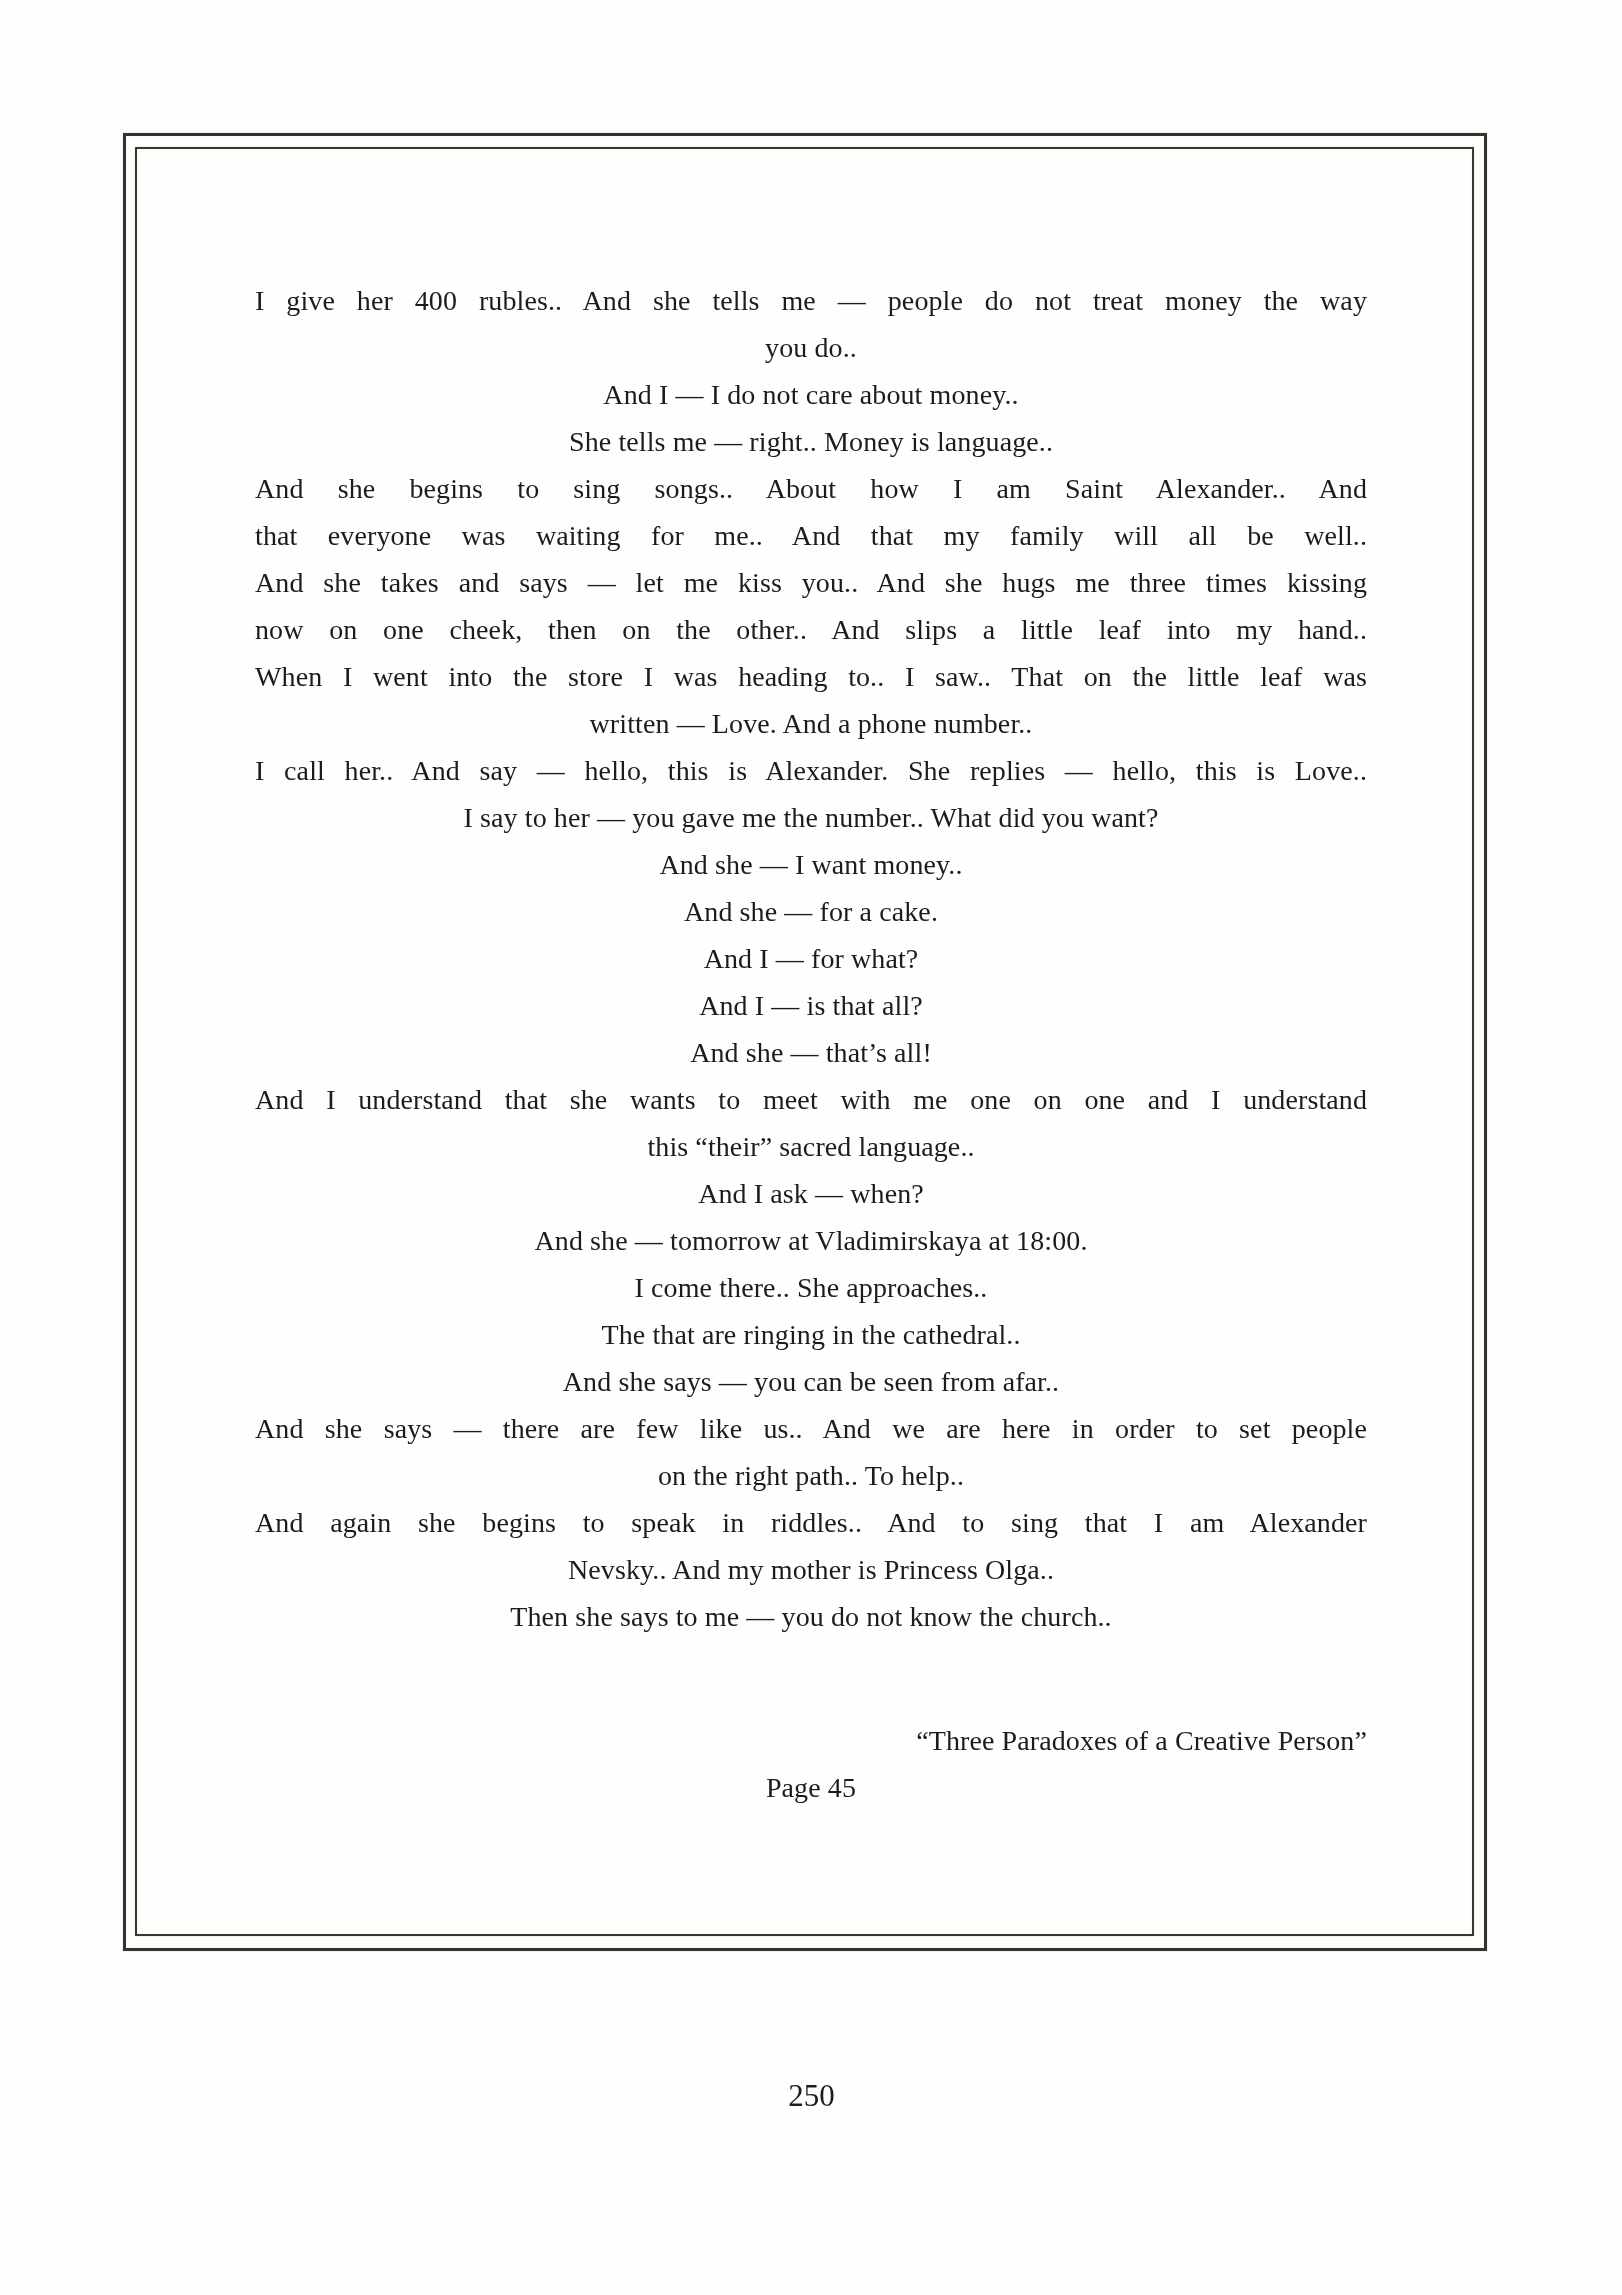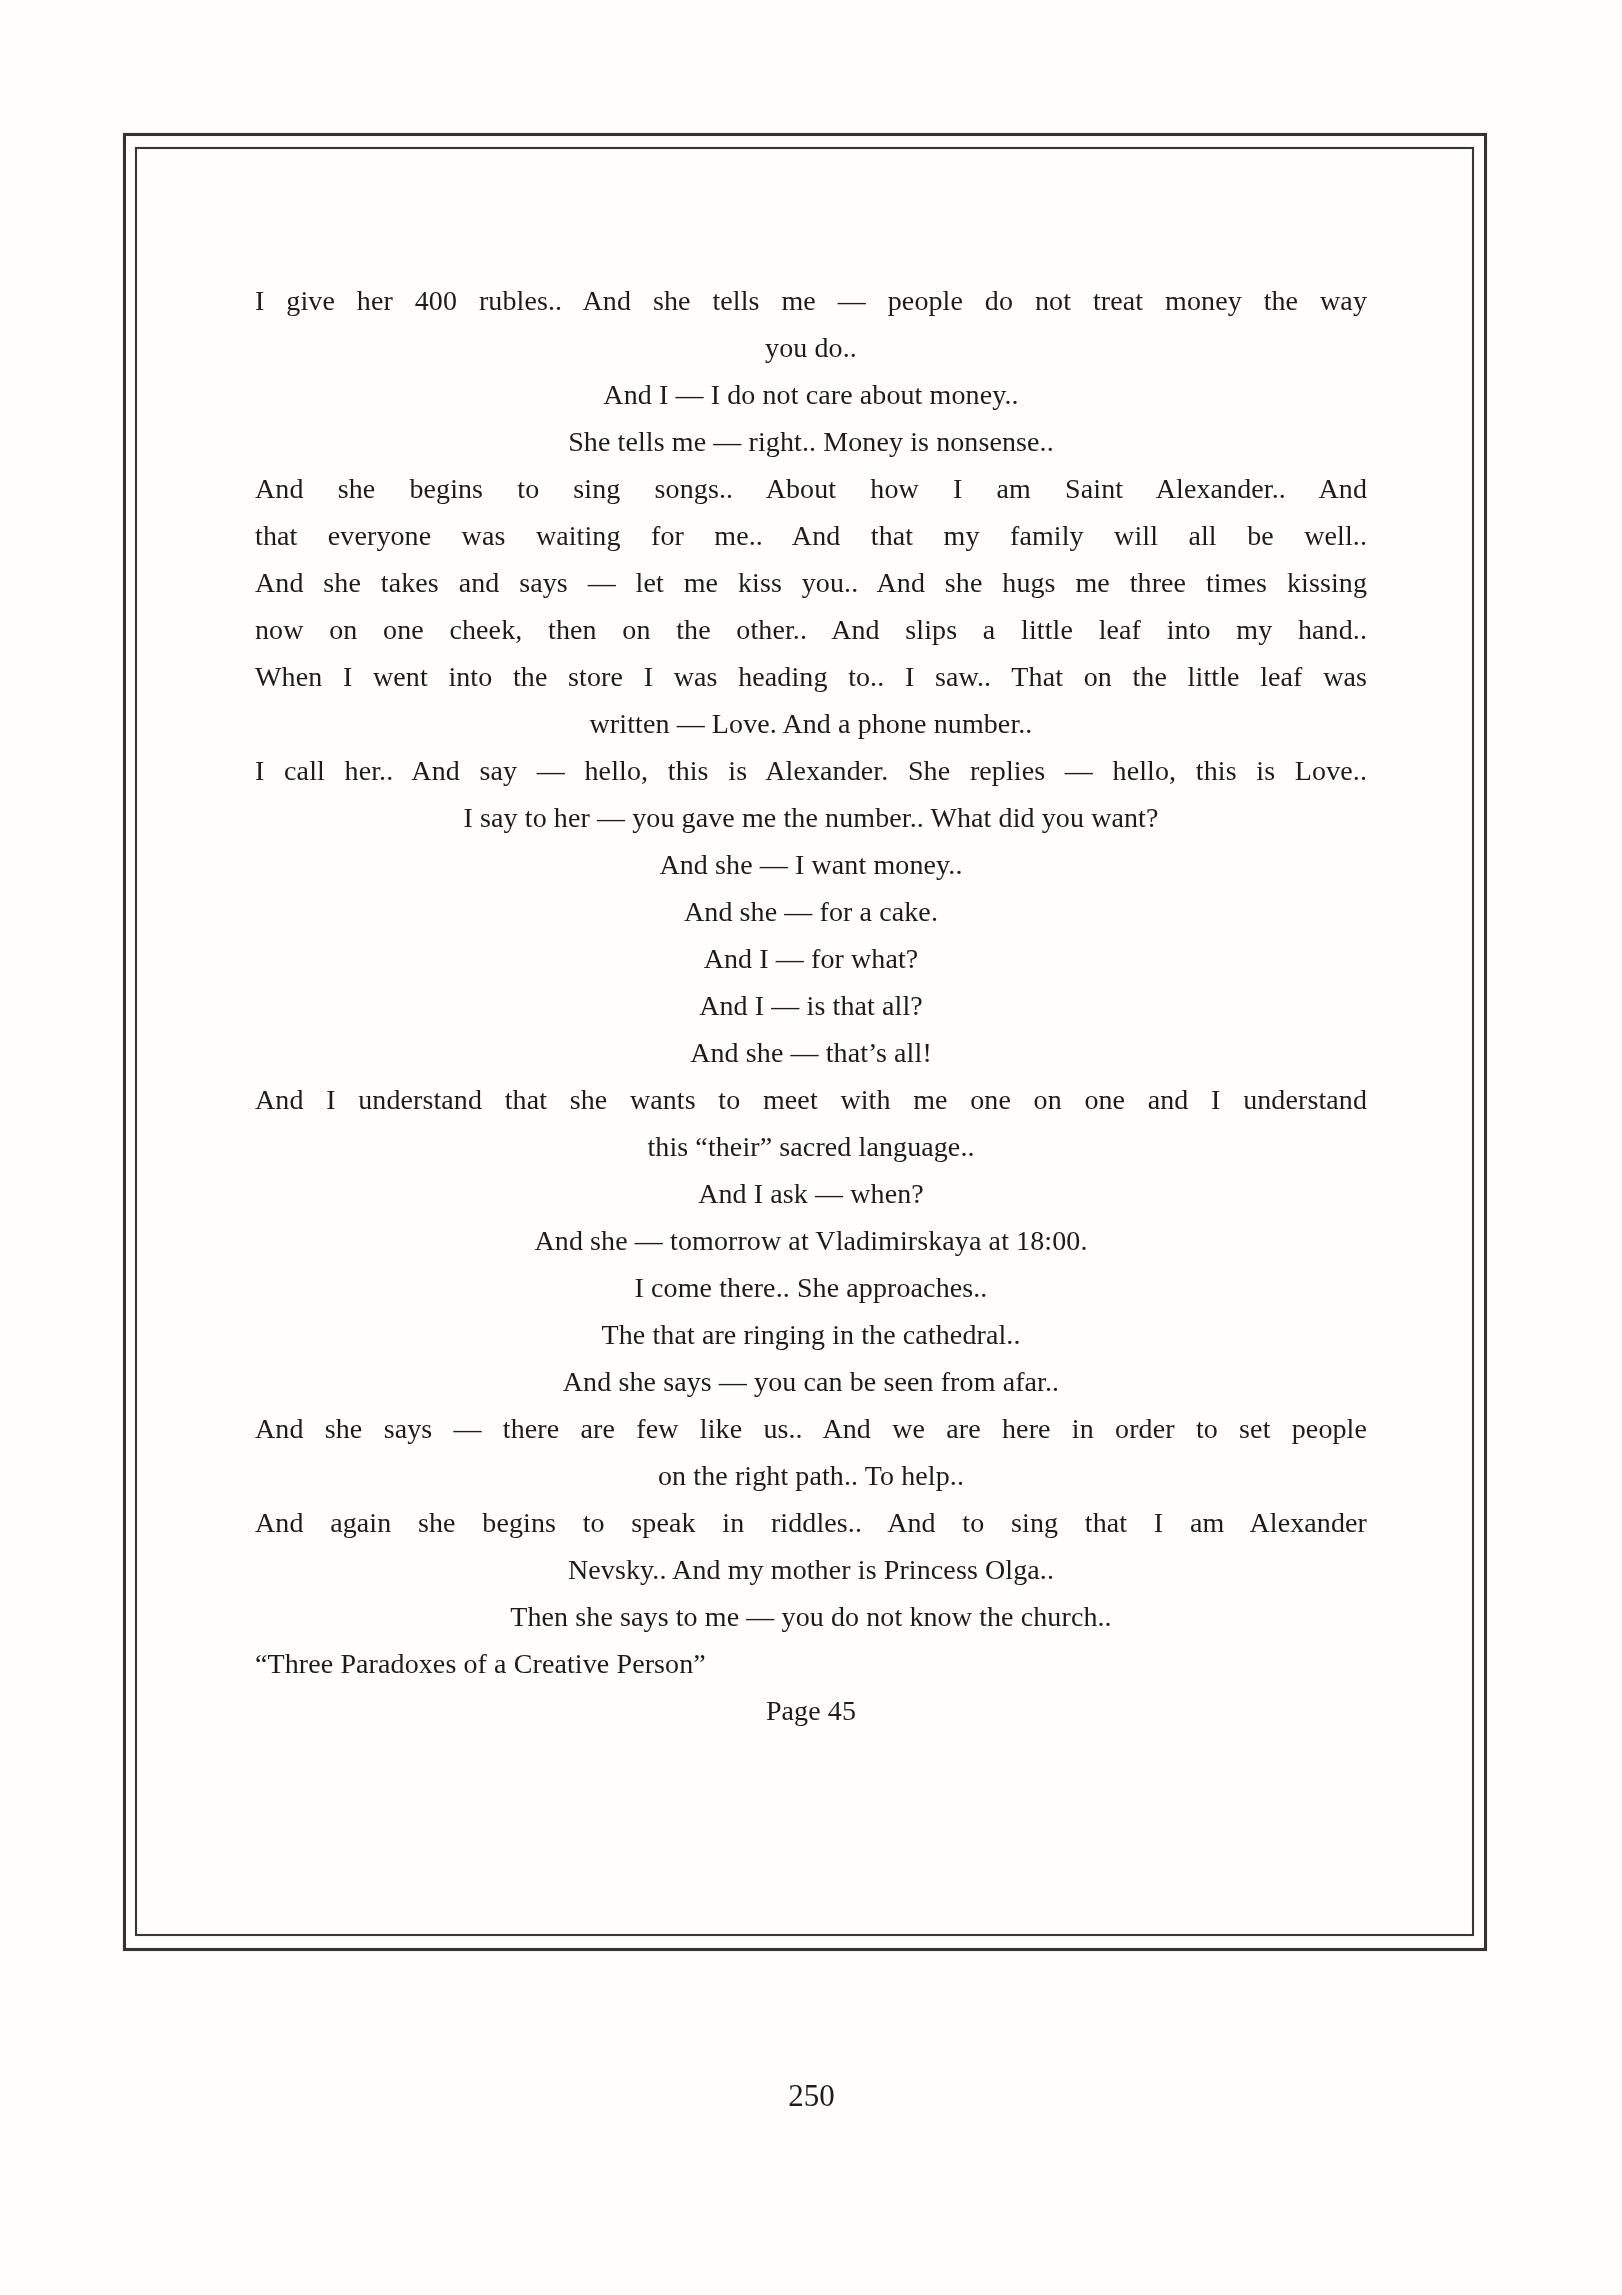--- a/index.html
+++ b/index.html
@@ -49,21 +49,22 @@
   .line {
     min-height: 47px;
     text-align: center;
     white-space: normal;
   }
   .line.fill {
     text-align: justify;
     text-align-last: justify;
   }
   .footer-title {
-    text-align: left;
+    margin-top: 77px;
+    text-align: right;
   }
   .footer-pageref {
     text-align: center;
   }
   .folio {
     position: absolute;
     left: 0;
     top: 2076px;
     width: 100%;
     text-align: center;
@@ -79,21 +80,21 @@
 
   <div class="frame-outer">
     <div class="frame-inner"></div>
   </div>
 
   <div class="text-block">
     <div id="lines-container">
         <div class="line fill">I give her 400 rubles.. And she tells me — people do not treat money the way</div>
         <div class="line">you do..</div>
         <div class="line">And I — I do not care about money..</div>
-        <div class="line">She tells me — right.. Money is nonsense..</div>
+        <div class="line">She tells me — right.. Money is language..</div>
         <div class="line fill">And she begins to sing songs.. About how I am Saint Alexander.. And</div>
         <div class="line fill">that everyone was waiting for me.. And that my family will all be well..</div>
         <div class="line fill">And she takes and says — let me kiss you.. And she hugs me three times kissing</div>
         <div class="line fill">now on one cheek, then on the other.. And slips a little leaf into my hand..</div>
         <div class="line fill">When I went into the store I was heading to.. I saw.. That on the little leaf was</div>
         <div class="line">written — Love. And a phone number..</div>
         <div class="line fill">I call her.. And say — hello, this is Alexander. She replies — hello, this is Love..</div>
         <div class="line">I say to her — you gave me the number.. What did you want?</div>
         <div class="line">And she — I want money..</div>
         <div class="line">And she — for a cake.</div>

